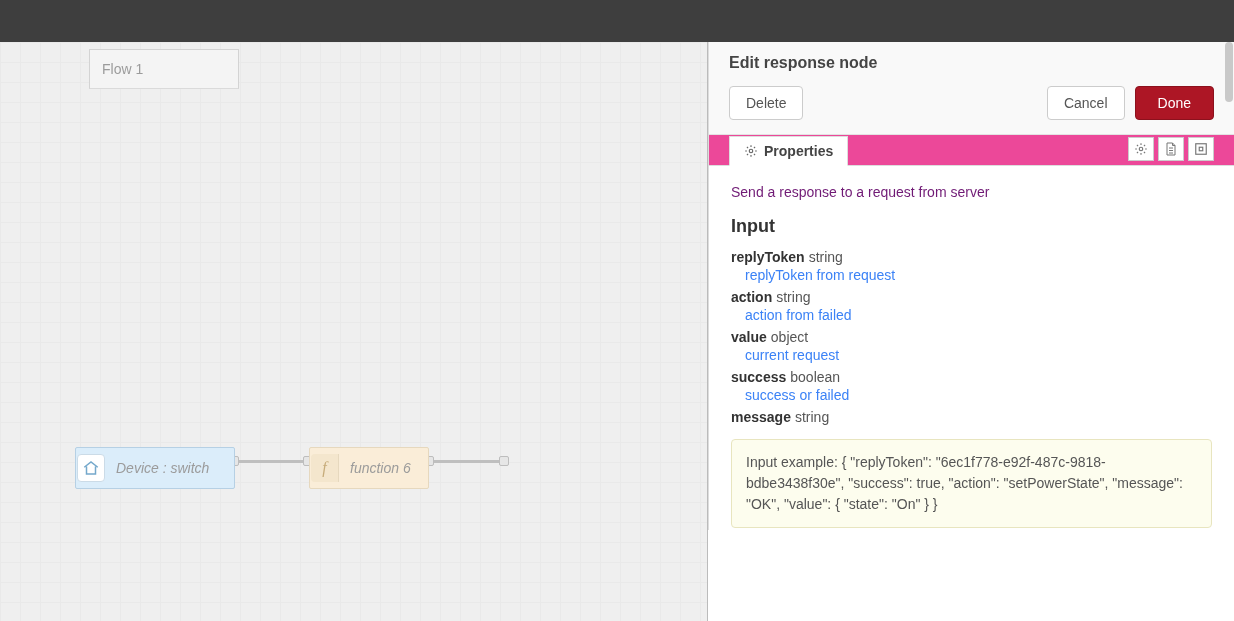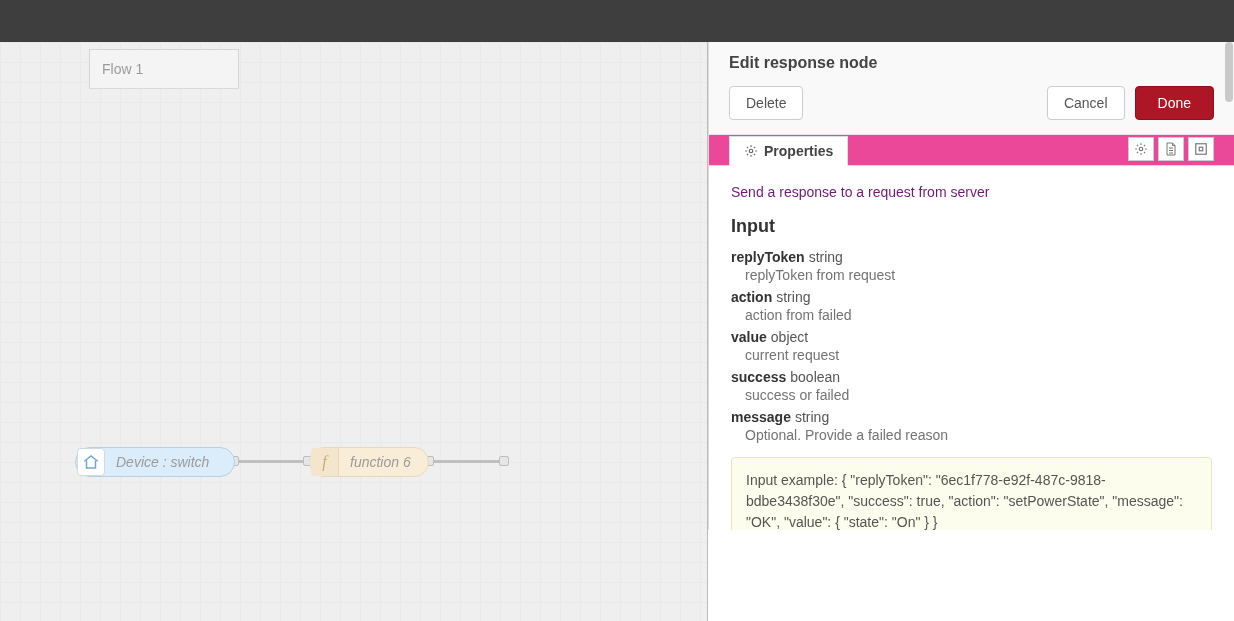--- a/index.html
+++ b/index.html
@@ -14,22 +14,22 @@
   }
   .overlay-dim { position: absolute; inset: 0; background: rgba(255,255,255,0.35); pointer-events: none; }
   .tab {
     position: absolute; left: 89px; top: 7px; width: 150px; height: 40px;
     background: #efefef; border: 1px solid #bcbcbc; border-bottom: 1px solid #c7c7c7;
     display: flex; align-items: center; padding: 0 12px; font-size: 14px; color: #666;
   }
   .wire { position: absolute; height: 3px; background: #9d9d9d; border-radius: 2px; }
   .port { position: absolute; width: 10px; height: 10px; background: #d9d9d9; border: 1px solid #9a9a9a; border-radius: 2px; }
   .node {
-    position: absolute; display: flex; align-items: center; height: 30px;
-    border-radius: 15px; font-size: 14px; font-style: italic; color: #666; text-align: right;
+    position: absolute; display: flex; align-items: center; height: 42px;
+    border-radius: 2px; font-size: 14px; font-style: italic; color: #666; text-align: right;
   }
   .node .icon-box { width: 28px; height: 28px; margin: 1px; display: flex; align-items: center; justify-content: center; border-radius: 4px; }
   .node .label { padding: 0 10px; }
   .node-device { left: 75px; top: 405px; width: 160px; background: #c8e3f7; border: 1px solid #8fb7d6; }
   .node-device .icon-box { background: #fff; border: 1px solid #b0c8db; }
   .node-function { left: 309px; top: 405px; width: 120px; background: #f7e4c3; border: 1px solid #d9c49b; }
   .node-function .icon-box { background: #efd9b2; border-right: 1px solid #d9c49b; border-radius: 4px 0 0 4px; }
   .node-response { left: 505px; top: 405px; width: 132px; background: #c8e3f7; border: 2px solid #f39c38; }
   .node-response .icon-box { background: #fff; border: 1px solid #b0c8db; margin-left: auto; margin-right: 1px; }
   .editor {
@@ -52,21 +52,21 @@
     font-size: 14px; font-weight: bold; color: #444; position: relative; top: 1px;
   }
   .tab-right { margin-left: auto; display: flex; gap: 4px; padding-bottom: 4px; }
   .mini-btn { width: 26px; height: 24px; border: 1px solid #ccc; background: #fff; display: flex; align-items: center; justify-content: center; color: #777; cursor: pointer; }
   .properties-body { background: #fff; padding: 18px 22px; color: #333; }
   .desc { font-size: 14px; color: #701a75; margin-bottom: 16px; }
   .section-h { font-size: 18px; font-weight: bold; color: #333; margin: 8px 0 12px; }
   .dl { font-size: 14px; }
   .dt { font-weight: bold; color: #333; margin-top: 6px; }
   .type { font-weight: normal; color: #555; margin-left: 4px; }
-  .dd { margin: 2px 0 6px 14px; color: #737373; }
+  .dd { margin: 2px 0 6px 14px; color: #3b82f6; }
   .example {
     margin-top: 14px; padding: 12px 14px; border: 1px solid #e8e5bf; border-radius: 4px;
     background: #fdfdee; font-size: 14px; color: #555; line-height: 1.5;
   }
   .scroll-handle { position: absolute; right: 1px; top: 0; width: 8px; height: 60px; background: #c9c9c9; border-radius: 4px; }
   svg { display: block; }
 </style>
 </head>
 <body>
 
@@ -171,18 +171,17 @@
       <div class="dt"><span>action</span><span class="type">string</span></div>
       <div class="dd">action from failed</div>
 
       <div class="dt"><span>value</span><span class="type">object</span></div>
       <div class="dd">current request</div>
 
       <div class="dt"><span>success</span><span class="type">boolean</span></div>
       <div class="dd">success or failed</div>
 
       <div class="dt"><span>message</span><span class="type">string</span></div>
-      <div class="dd">Optional. Provide a failed reason</div>
     </div>
 
     <div class="example">Input example: { "replyToken": "6ec1f778-e92f-487c-9818-bdbe3438f30e", "success": true, "action": "setPowerState", "message": "OK", "value": { "state": "On" } }</div>
   </div>
 </div>
 
 </body></html>

